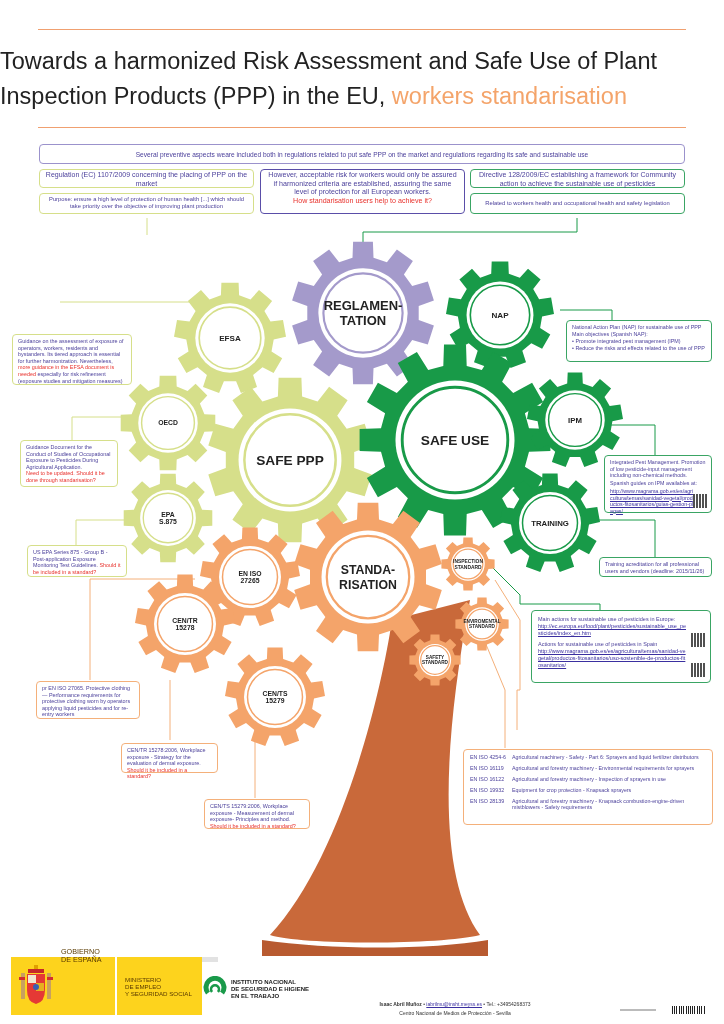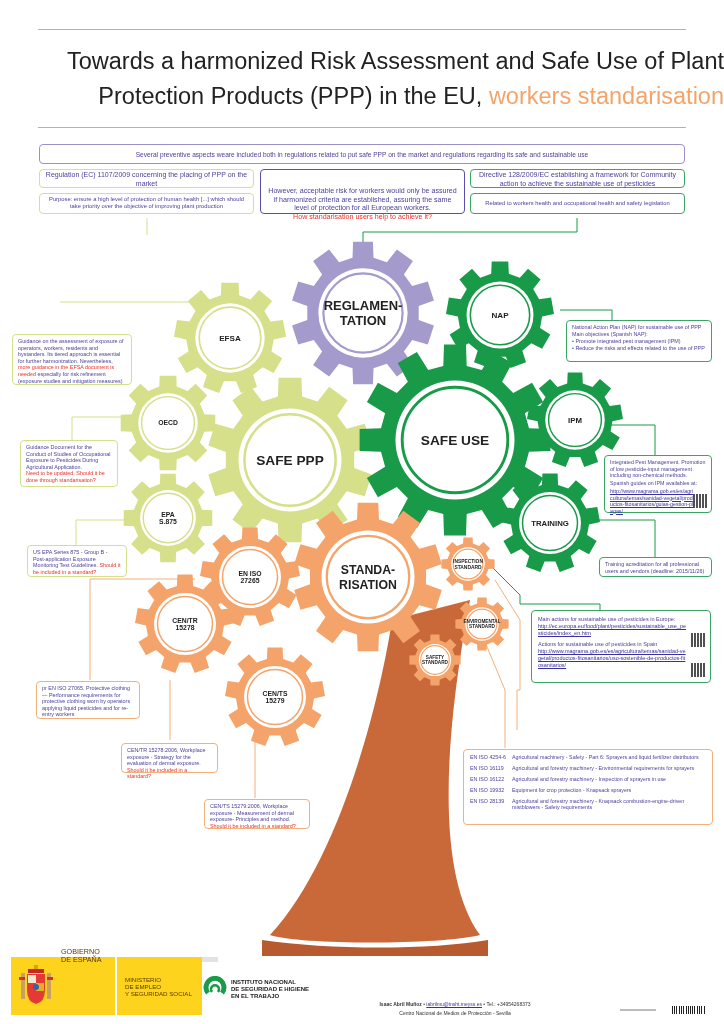--- a/index.html
+++ b/index.html
@@ -1,18 +1,18 @@
 <!DOCTYPE html>
 <html><head>
 <meta charset="utf-8">
 <style>
   html, body { margin: 0; padding: 0; background: #ffffff; }
   body { width: 724px; height: 1024px; position: relative; overflow: hidden; font-family: "Liberation Sans", sans-serif; }
   .hr { position: absolute; left: 38px; width: 648px; height: 1px; background: #f0a070; }
-  .title { position: absolute; left: 0; top: 44px; width: 724px; text-align: right; font-size: 23.5px; line-height: 35px; color: #222; }
+  .title { position: absolute; left: 0; top: 44px; width: 724px; text-align: left; font-size: 23.5px; line-height: 35px; color: #222; }
   .title .hl { color: #f4a46a; }
   .box { position: absolute; box-sizing: border-box; border-radius: 4px; background: #fff; padding: 3px 5px; font-size: 6.3px; line-height: 7.8px; color: #4a3f9a; }
   .b-purple { border: 1px solid #9b92cc; }
   .b-lime { border: 1px solid #d6df8a; }
   .b-green { border: 1px solid #3aa564; }
   .b-orange { border: 1px solid #f4b07a; }
   .red { color: #e8322d; }
   .link { color: #3a2fa0; text-decoration: underline; }
   .center { text-align: center; }
   .qr { position: absolute; width: 14px; height: 14px; background:
@@ -24,21 +24,21 @@
   .logo-text { position: absolute; font-size: 7.2px; line-height: 8px; color: #5a3b00; }
   .inst-text { position: absolute; font-size: 6px; line-height: 6.8px; color: #1a1a1a; font-weight: bold; }
   .contact { position: absolute; font-size: 5px; color: #333; text-align: center; }
 </style>
 </head>
 <body>
 
 <div class="hr" style="top:29px"></div>
 <div class="title">
   <div>Towards a harmonized Risk Assessment and Safe Use of Plant</div>
-  <div><span>Protection Products (PPP) in the EU, </span><span class="hl">workers standarisation</span></div>
+  <div><span>Inspection Products (PPP) in the EU, </span><span class="hl">workers standarisation</span></div>
 </div>
 <div class="hr" style="top:127px"></div>
 
 <svg id="tree" width="724" height="1024">
     <path d="M392 620 C 380 700, 340 860, 270 935 C 300 945, 440 945, 480 935 C 440 880, 440 760, 470 600 Z" fill="#c9693a"></path>
     <path d="M262 940 C 330 950, 430 950, 488 940 L 488 956 L 262 956 Z" fill="#b85a30"></path>
     <path d="M147 235 V218" fill="none" stroke="#d6df8a" stroke-width="1"></path>
     <path d="M363 243 V232 H577 V218" fill="none" stroke="#189a48" stroke-width="1"></path>
     <path d="M227 302 V330" fill="none" stroke="#d6df8a" stroke-width="1"></path>
     <path d="M225 302 H60" fill="none" stroke="#d6df8a" stroke-width="1"></path>
@@ -156,21 +156,21 @@
       <circle cx="435" cy="660" r="16.12" fill="#fff"></circle>
       <circle cx="435" cy="660" r="14.3" fill="none" stroke="#f4a46a" stroke-width="1.2"></circle>
       <text x="435" y="658.9938" class="gear-label" font-size="4.7">SAFETY</text>
       <text x="435" y="664.3758" class="gear-label" font-size="4.7">STANDARD</text>
     </g>
   </svg>
 
 <div class="box b-purple center" style="left:39px;top:144px;width:646px;height:20px;padding-top:6px;font-size:6.6px;">Several preventive aspects weare included both in regulations related to put safe PPP on the market and regulations regarding its safe and sustainable use</div>
 <div class="box b-lime center" style="left:39px;top:169px;width:215px;height:19px;font-size:7px;line-height:8.5px;padding-top:1px;">Regulation (EC) 1107/2009 concerning the placing of PPP on the market</div>
 <div class="box b-lime center" style="left:39px;top:193px;width:215px;height:21px;font-size:5.8px;line-height:7px;padding-top:2px;">Purpose: ensure a high level of protection of human health [...] which should take priority over the objective of improving plant production</div>
-<div class="box b-purple center" style="left:260px;top:169px;width:205px;height:45px;font-size:7.1px;line-height:8.6px;padding-top:17px;border:1.5px solid #5a4ea8;">
+<div class="box b-purple center" style="left:260px;top:169px;width:205px;height:45px;font-size:7.1px;line-height:8.6px;padding-top:1px;border:1.5px solid #5a4ea8;">
   <span>However, acceptable risk for workers would only be assured if harmonized criteria are established, assuring the same level of protection for all European workers.</span><br>
   <span class="red">How standarisation users help to achieve it?</span>
 </div>
 <div class="box b-green center" style="left:470px;top:169px;width:215px;height:19px;font-size:7px;line-height:8.5px;padding-top:1px;">Directive 128/2009/EC  establishing a framework for Community action to achieve the sustainable use of pesticides</div>
 <div class="box b-green center" style="left:470px;top:193px;width:215px;height:21px;font-size:5.8px;padding-top:6px;">Related to workers health and occupational health and safety legislation</div>
 
 <div class="box b-lime" style="left:12px;top:334px;width:120px;height:51px;font-size:5.4px;line-height:6.6px;">
   <span>Guidance on the assessment of exposure of operators, workers, residents and bystanders. Its tiered approach  is essential for further harmonization. Nevertheless, </span><span class="red">more guidance in the EFSA document is needed</span><span> especially for risk refinement (exposure studies and mitigation measures)</span>
 </div>
 <div class="box b-lime" style="left:20px;top:440px;width:98px;height:47px;font-size:5.4px;line-height:6.6px;">

